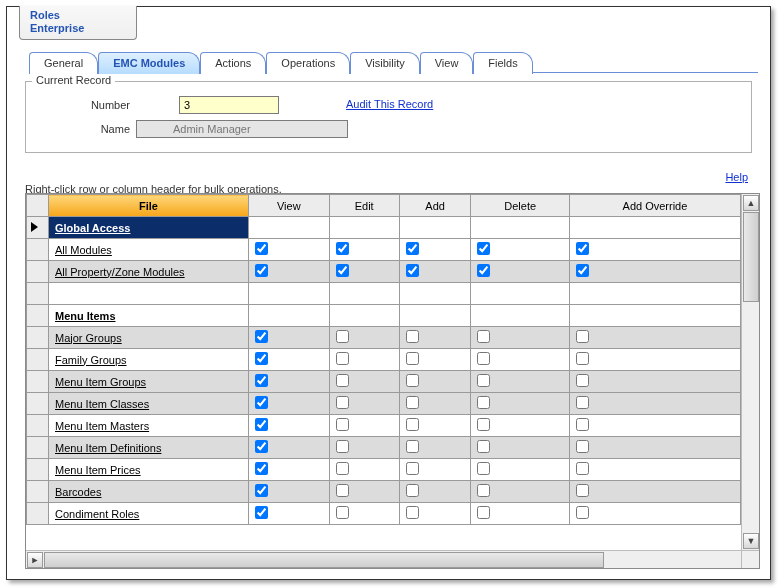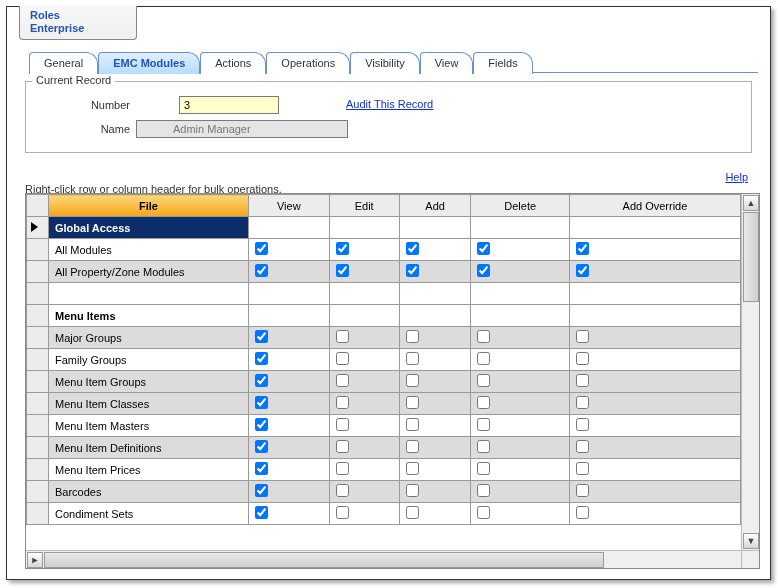--- a/index.html
+++ b/index.html
@@ -140,21 +140,21 @@
     font-weight: bold;
     color: #000;
     width: 200px;
     text-align: center;
   }
   td.rowhdr {
     background: #ececec;
     width: 22px;
     padding: 0;
   }
-  td.fcell { background: #fff; width: 200px; }
+  td.fcell { background: #fff; width: 200px; text-decoration: underline; }
   td.ccell { background: #fff; text-align: center; }
   tr.shade td.fcell, tr.shade td.ccell { background: #dcdcdc; }
   tr.cur td.rowhdr {
     background: #ececec;
     position: relative;
   }
   tr.cur td.rowhdr::after {
     content: "";
     position: absolute;
     left: 4px; top: 5px;
@@ -382,21 +382,21 @@
               <td class="rowhdr"></td>
               <td class="fcell">Barcodes</td>
               <td class="ccell"><input type="checkbox" class="cb" checked="" style=""></td>
               <td class="ccell"><input type="checkbox" class="cb" style=""></td>
               <td class="ccell"><input type="checkbox" class="cb" style=""></td>
               <td class="ccell"><input type="checkbox" class="cb" style=""></td>
               <td class="ccell"><input type="checkbox" class="cb" style=""></td>
             </tr>
             <tr>
               <td class="rowhdr"></td>
-              <td class="fcell">Condiment Sets</td>
+              <td class="fcell">Condiment Roles</td>
               <td class="ccell"><input type="checkbox" class="cb" checked="" style=""></td>
               <td class="ccell"><input type="checkbox" class="cb" style=""></td>
               <td class="ccell"><input type="checkbox" class="cb" style=""></td>
               <td class="ccell"><input type="checkbox" class="cb" style=""></td>
               <td class="ccell"><input type="checkbox" class="cb" style=""></td>
             </tr>
           </tbody>
         </table>
     </div>
     <div class="vscroll">

